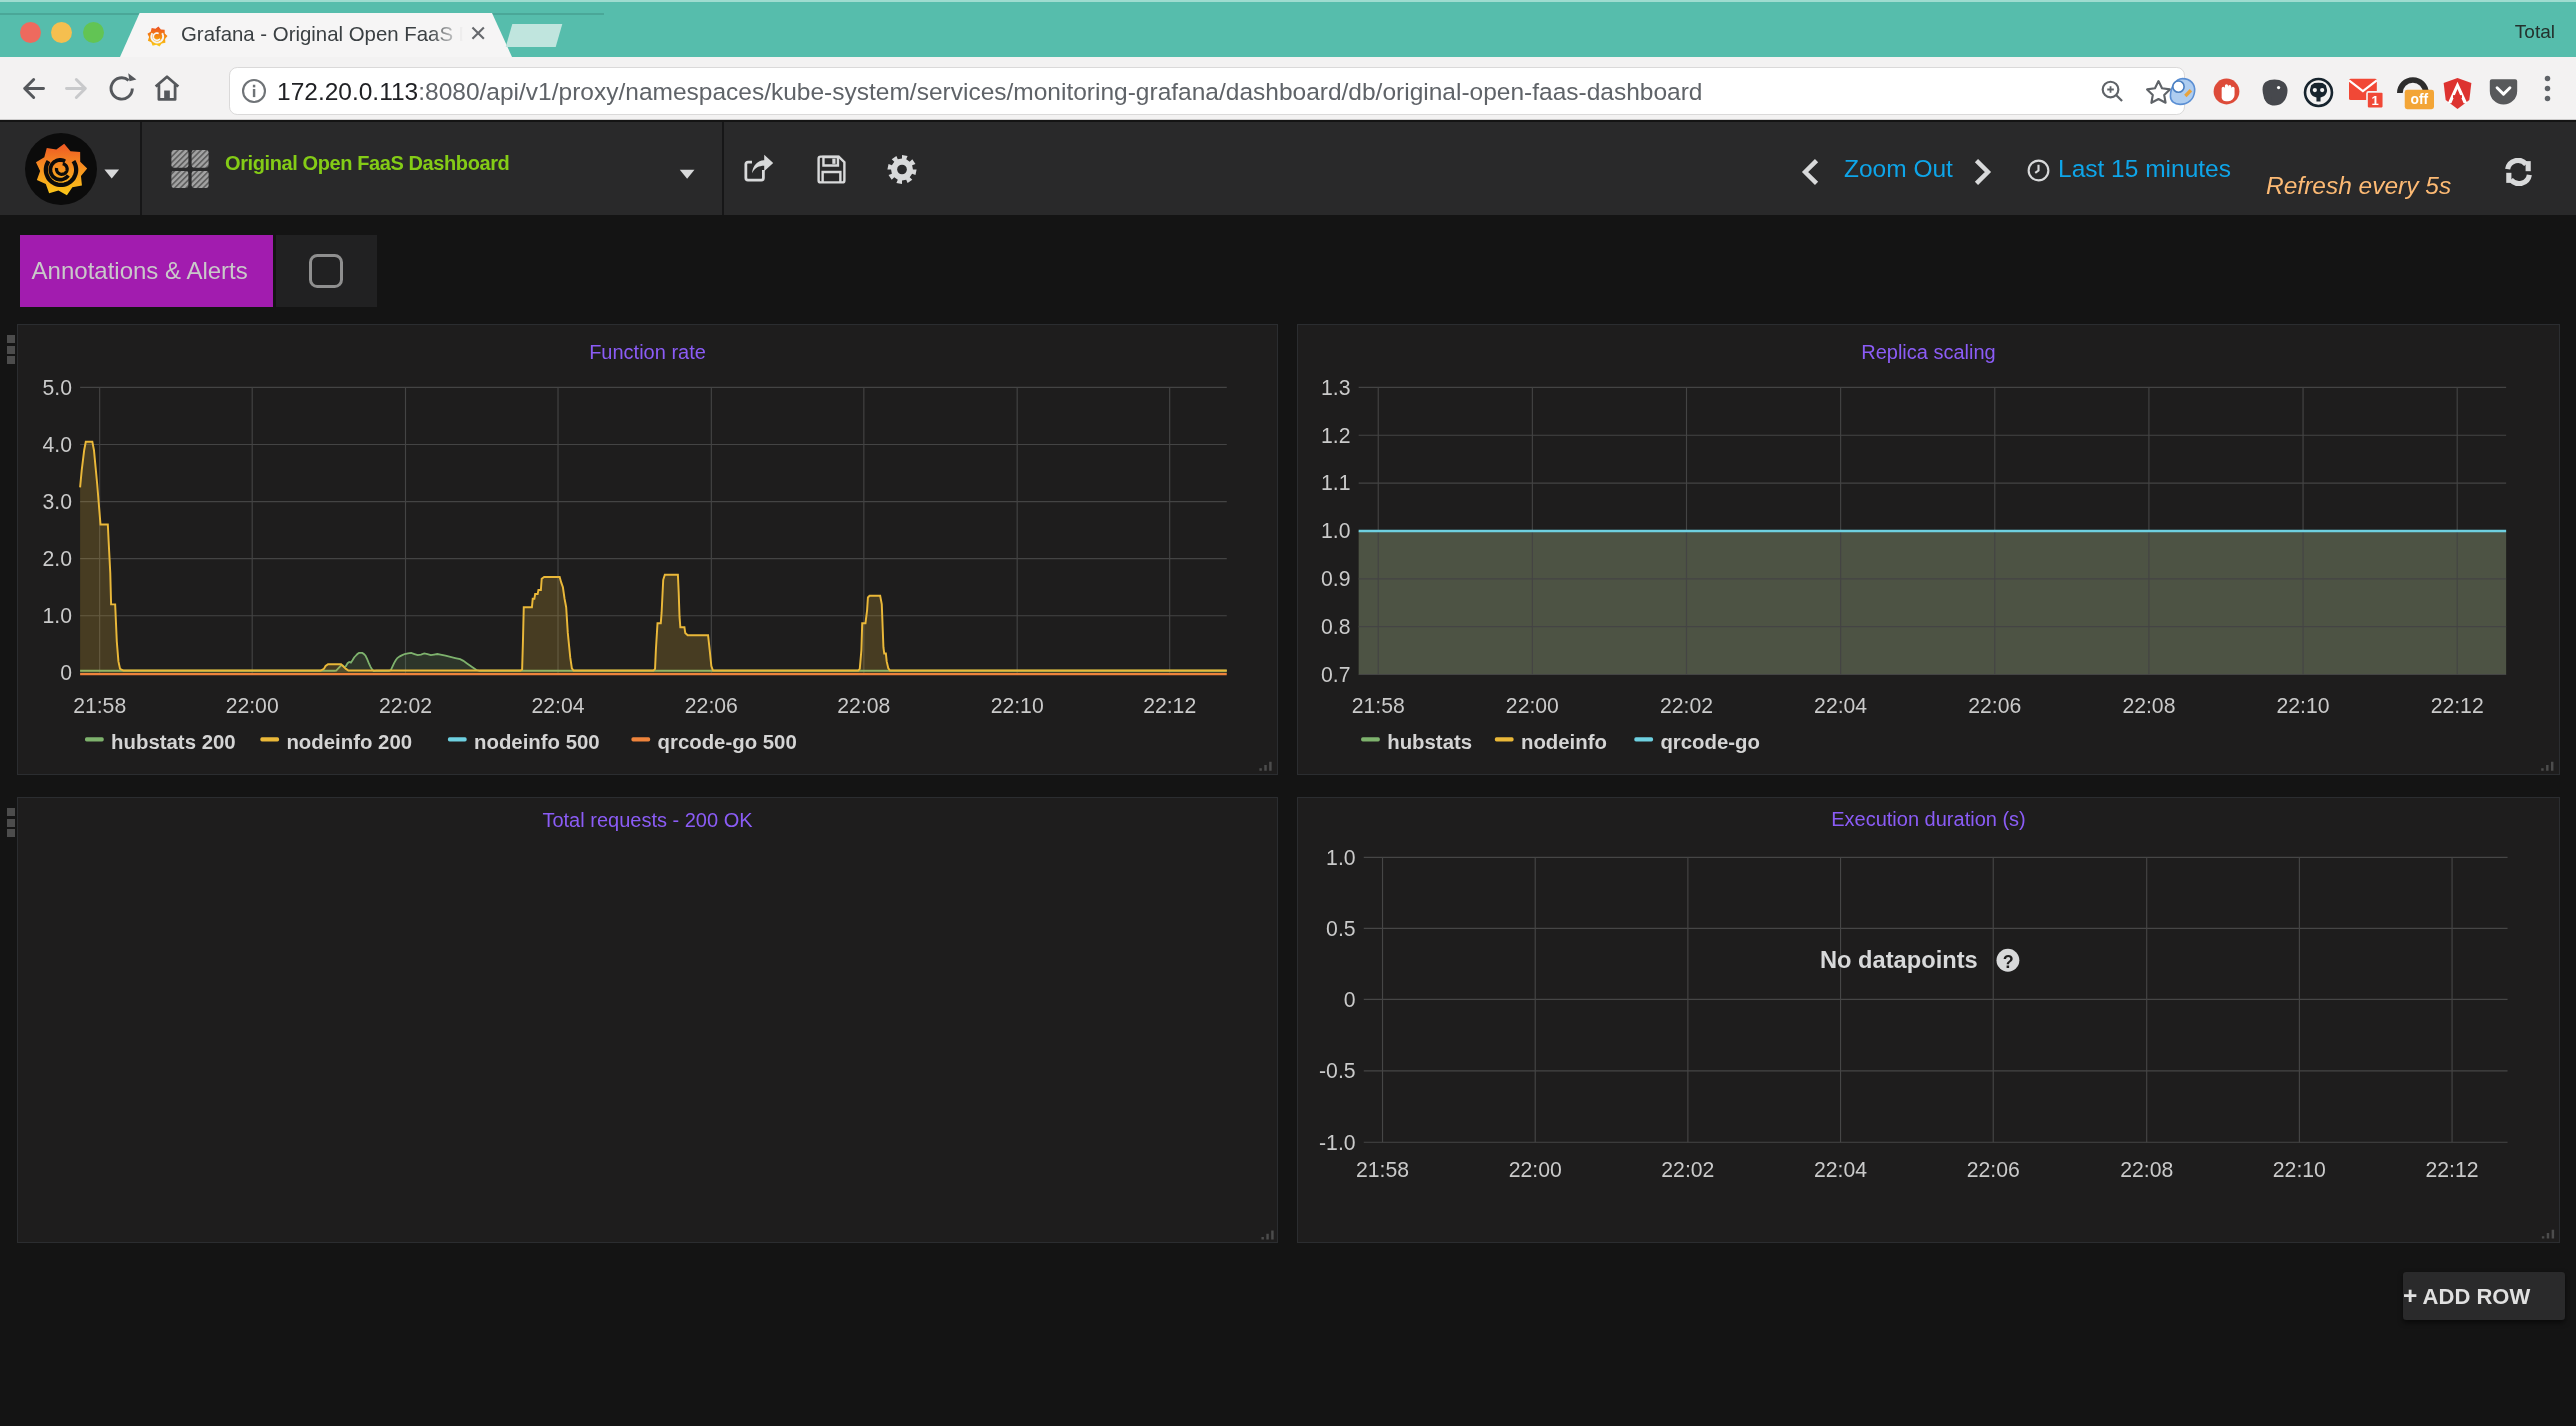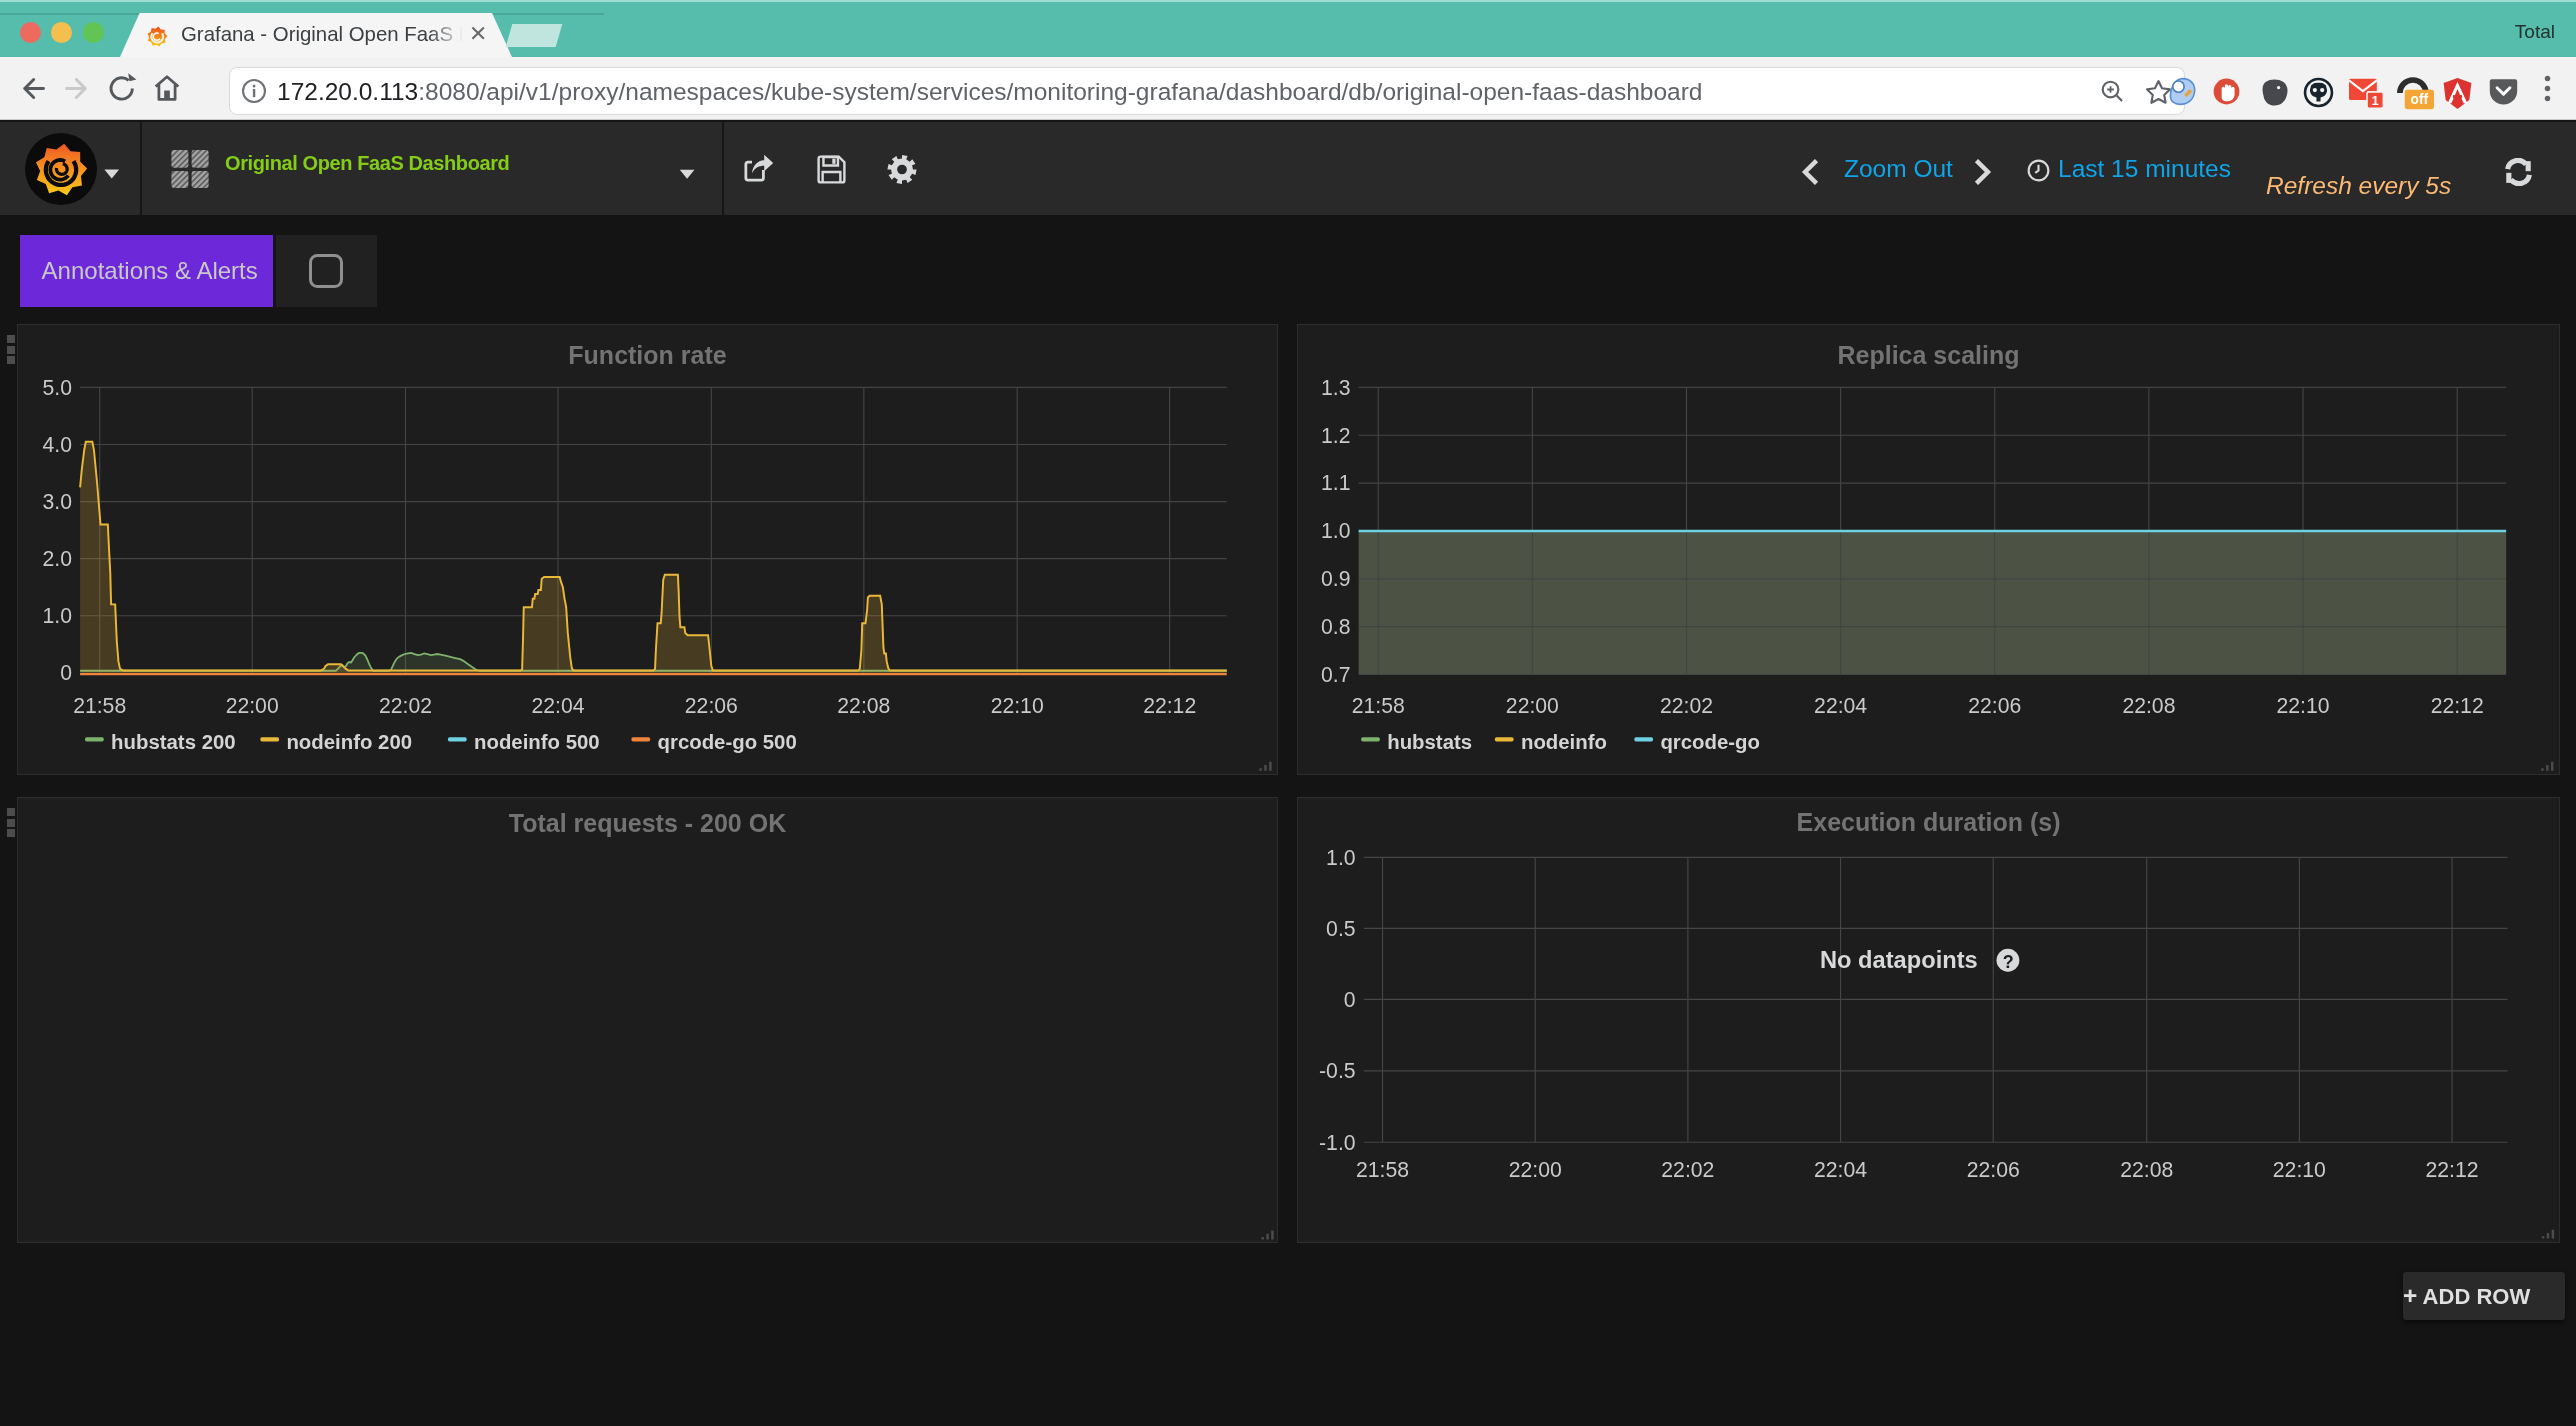--- a/index.html
+++ b/index.html
@@ -19,28 +19,28 @@
 #urltext b { color:#202124; font-weight:normal; }
 .tbicon { position:absolute; top:0; }
 
 #navbar { position:absolute; left:0; top:122px; width:2576px; height:93px; background:#29292a; }
 #nav-sep1 { position:absolute; left:140px; top:0; width:1.6px; height:93px; background:#161617; }
 #nav-sep2 { position:absolute; left:722px; top:0; width:1.6px; height:93px; background:#161617; }
 #dash-title { position:absolute; left:225px; top:30px; font-size:20px; font-weight:bold; color:#84cc16; letter-spacing:-0.4px; }
 .navtext { font-size:24.5px; color:#0ea5e9; position:absolute; }
 
 #content { position:absolute; left:0; top:215px; width:2576px; height:1212px; background:#141414; }
-#annbtn { position:absolute; left:19.6px; top:19.6px; width:253px; height:72px; background:#6d28d9; color:#c9c9c9; font-size:24px; line-height:72px; padding-left:22px; }
+#annbtn { position:absolute; left:19.6px; top:19.6px; width:253px; height:72px; background:#a21caf; color:#c9c9c9; font-size:24px; line-height:72px; padding-left:12px; }
 #anntoggle { position:absolute; left:276px; top:19.6px; width:101px; height:72px; background:#212122; }
 #anntoggle .box { position:absolute; left:33px; top:19px; width:34px; height:34px; border:3.3px solid #8f8f8f; border-radius:8.2px; }
 .panel { position:absolute; background:#1e1d1d; border:1.6px solid #2b2d30; }
 .dots { position:absolute; left:6.5px; width:8.2px; }
 .dots div { width:8.2px; height:8.2px; background:#4c4c4c; margin-bottom:2.4px; }
 #addrow { position:absolute; left:2403px; top:1057px; width:162px; height:48px; background:#2a2a2b; border-radius:3.3px; color:#e0e0e0; font-size:22px; font-weight:bold; line-height:48px; box-shadow:0 2.4px 4.9px rgba(0,0,0,0.5); }
-.ptitle { position:absolute; width:100%; text-align:center; font-size:25px; font-weight:bold; color:#737373; }
+.ptitle { position:absolute; width:100%; text-align:center; font-size:20px; font-weight:normal; color:#8b5cf6; }
 </style>
 </head>
 <body>
 
 <div id="titlebar">
     <div style="position:absolute;left:0;top:0;width:2576px;height:2.4px;background:#9edcd0;"></div>
     <div style="position:absolute;left:0;top:13px;width:604px;height:1.6px;background:rgba(30,90,80,0.22);"></div>
   <div class="light" style="left:19.6px; background:#ee6a5e;"></div>
   <div class="light" style="left:51px; background:#f5bf4f;"></div>
   <div class="light" style="left:83px; background:#62c454;"></div>

